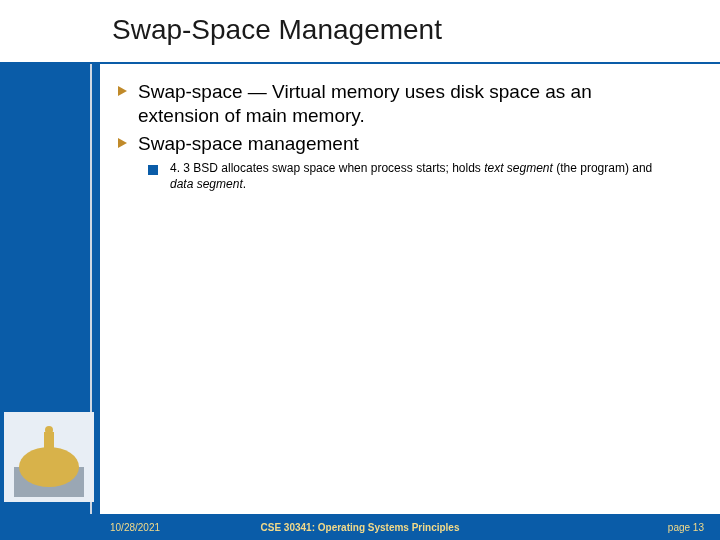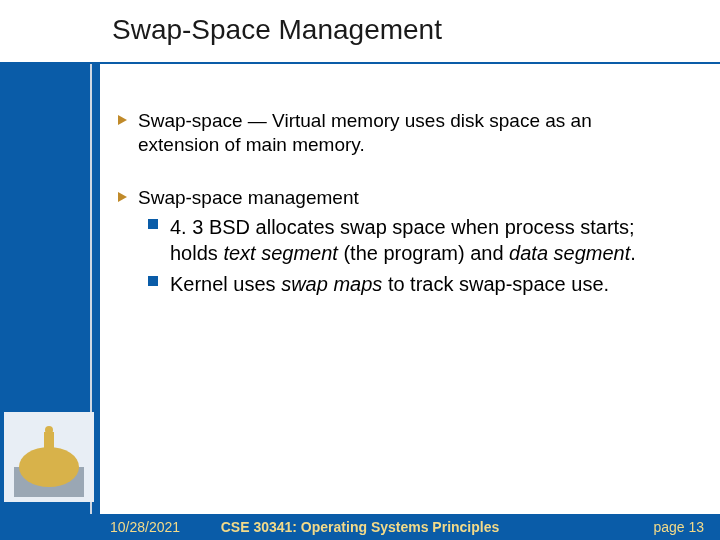--- a/index.html
+++ b/index.html
@@ -42,38 +42,37 @@
     left: 118px; top: 80px;
     width: 560px;
     color: #000;
   }
   .bullet-lvl1 {
     position: relative;
     padding-left: 20px;
     font-size: 19px;
     line-height: 1.25;
     margin-bottom: 4px;
-    margin-top: 29px;
   }
   .bullet-lvl1 .marker {
     position: absolute;
     left: 0; top: 6px;
     width: 0; height: 0;
     border-top: 5px solid transparent;
     border-bottom: 5px solid transparent;
     border-left: 9px solid #c08a2a;
   }
   .sub-list {
     margin-top: 6px;
     margin-left: 30px;
   }
   .bullet-lvl2 {
     position: relative;
     padding-left: 22px;
-    font-size: 20px;
+    font-size: 12px;
     line-height: 1.28;
     margin-bottom: 6px;
   }
   .bullet-lvl2 .marker2 {
     position: absolute;
     left: 0; top: 4px;
     width: 10px; height: 10px;
     background: #0a5ca8;
   }
   .italic { font-style: italic; }
@@ -85,21 +84,21 @@
     width: 90px; height: 90px;
   }
 
   
   .footer {
     position: absolute;
     left: 0; bottom: 0;
     width: 720px; height: 26px;
     background: #0a5ca8;
     color: #f3da89;
-    font-size: 14px;
+    font-size: 10px;
     display: flex;
     align-items: center;
   }
   .footer .date { position: absolute; left: 110px; }
   .footer .course { position: absolute; left: 50%; transform: translateX(-50%); font-weight: bold; }
   .footer .page { position: absolute; right: 16px; }
 </style>
 </head>
 <body>
 
@@ -128,26 +127,20 @@
 
     <div class="sub-list">
 
       <div class="bullet-lvl2">
         <span class="marker2"></span>
         <span>
           <span>4. 3 BSD allocates swap space when process starts; holds </span><span class="italic">text segment</span><span> (the program) and </span><span class="italic">data segment</span><span>.</span>
         </span>
       </div>
 
-      <div class="bullet-lvl2">
-        <span class="marker2"></span>
-        <span>
-          <span>Kernel uses </span><span class="italic">swap maps</span><span> to track swap-space use.</span>
-        </span>
-      </div>
 
 
     </div>
   </div>
 
   <svg class="dome" viewBox="0 0 90 90">
     <rect x="0" y="0" width="90" height="90" fill="#e8eef5"></rect>
     <rect x="10" y="55" width="70" height="30" fill="#9aa7b4"></rect>
     <ellipse cx="45" cy="55" rx="30" ry="20" fill="#d8b24a"></ellipse>
     <rect x="40" y="20" width="10" height="20" fill="#d8b24a"></rect>

